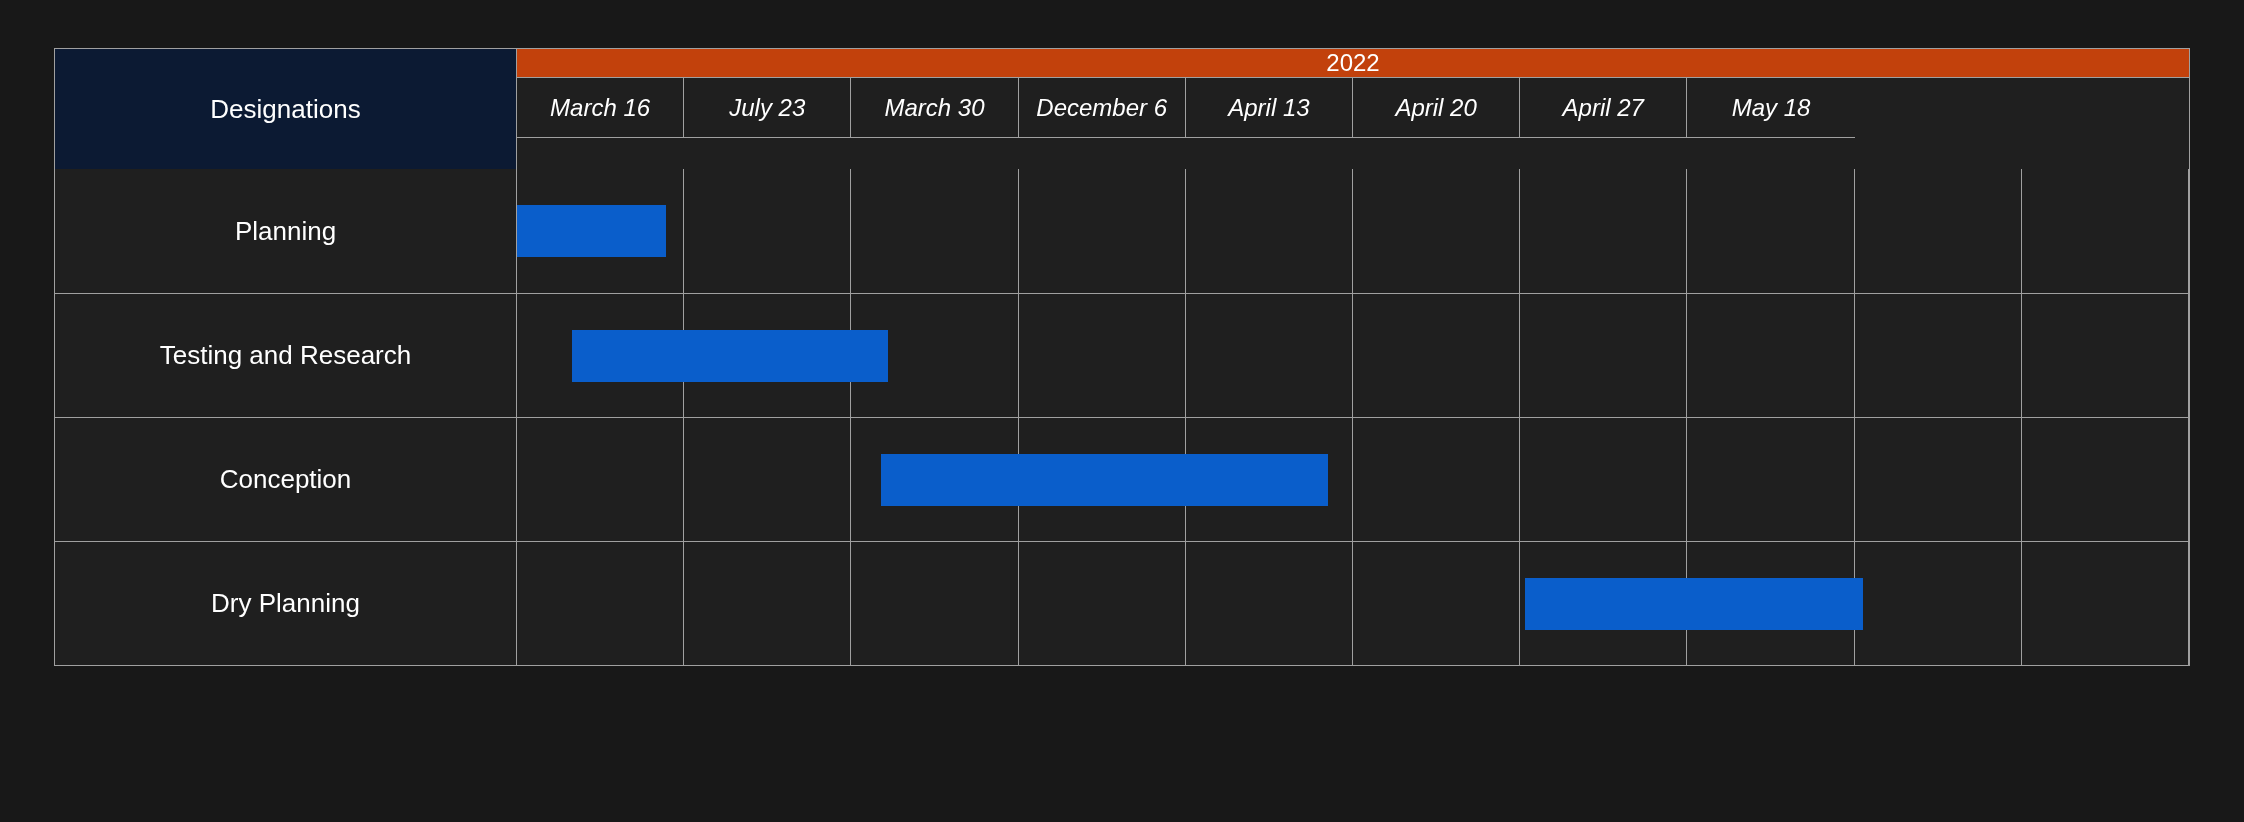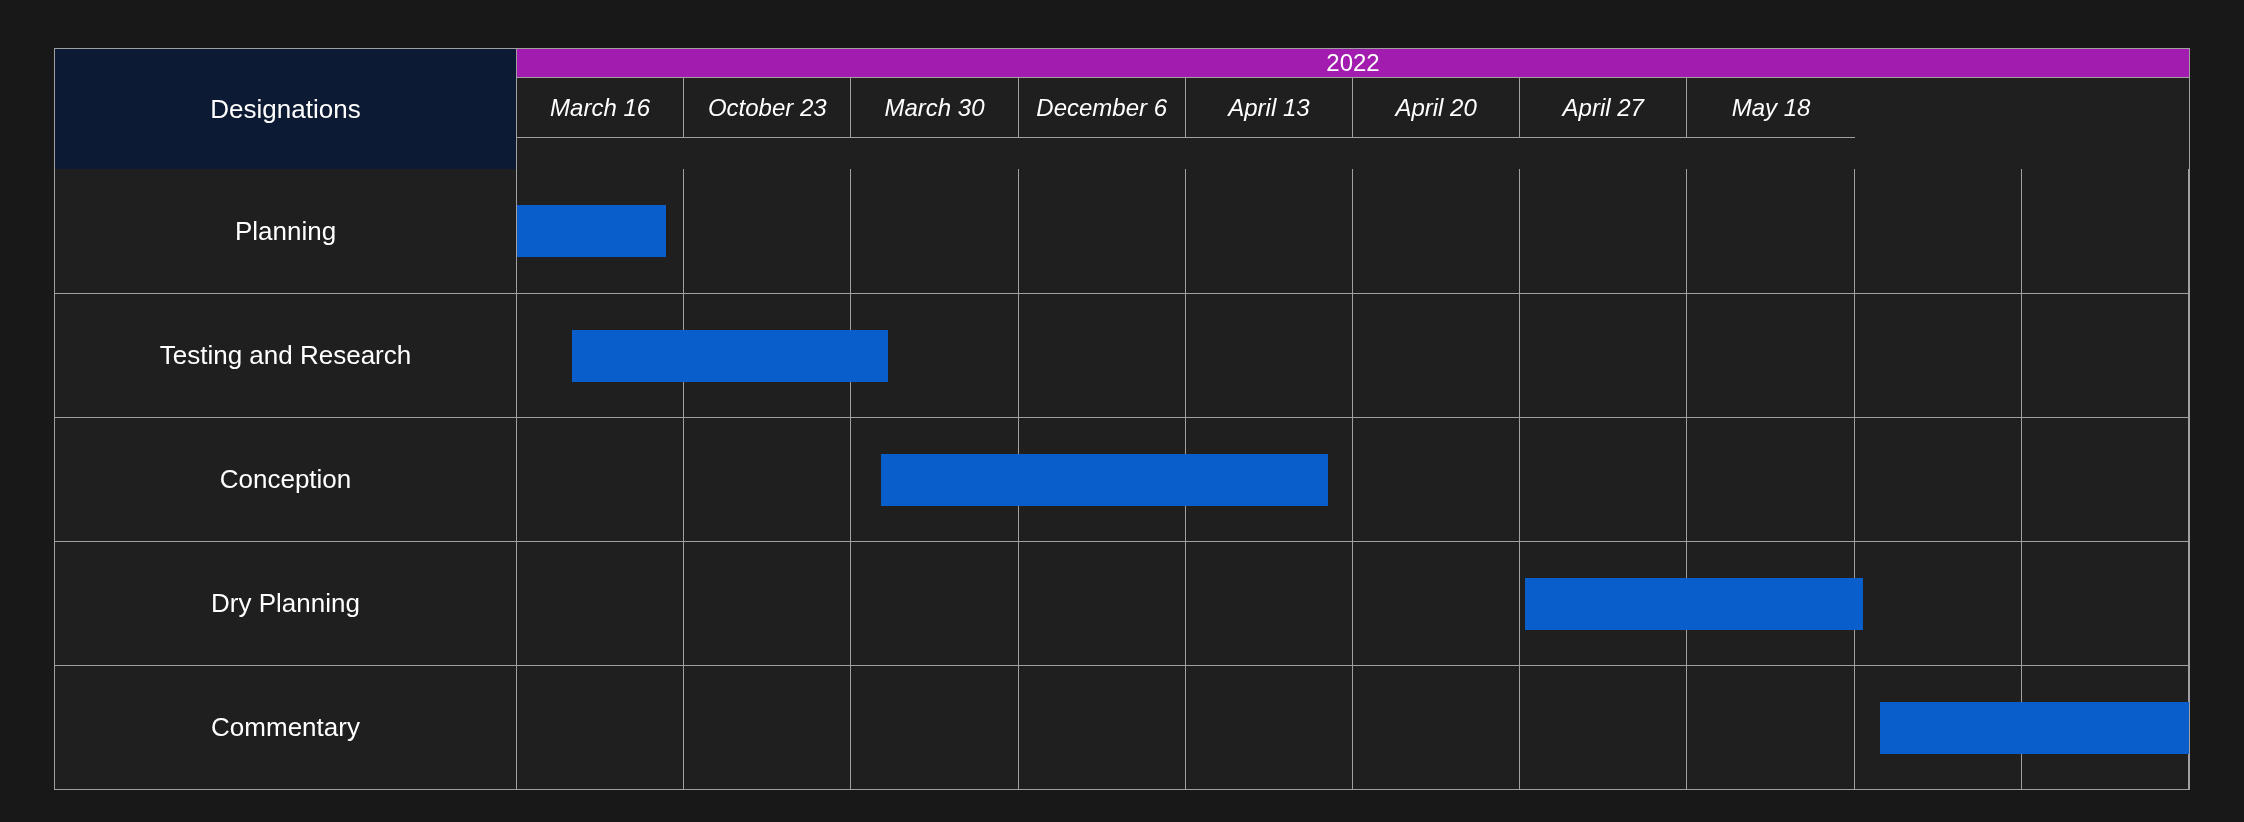--- a/index.html
+++ b/index.html
@@ -27,21 +27,21 @@
     justify-content: center;
     font-size: 26px;
     padding-bottom: 0px;
   }
   .desig-head.full {
     height: 120px;
     align-items: center;
     padding-bottom: 0;
   }
   .year-head {
-    background: #a21caf;
+    background: #c2410c;
     display: flex;
     align-items: center;
     justify-content: center;
     font-size: 24px;
     border-bottom: 1px solid #a0a0a0;
   }
   .date-head {
     border-right: 1px solid #a0a0a0;
     display: flex;
     align-items: center;
@@ -105,21 +105,21 @@
 
 <div class="wrap">
   <div class="gantt">
 
     <div class="header-block">
       <div class="desig-head full">Designations</div>
       <div class="header-right">
         <div class="year-head">2022</div>
         <div class="dates-row">
           <div class="date-head">March 16</div>
-          <div class="date-head">October 23</div>
+          <div class="date-head">July 23</div>
           <div class="date-head">March 30</div>
           <div class="date-head">December 6</div>
           <div class="date-head">April 13</div>
           <div class="date-head">April 20</div>
           <div class="date-head">April 27</div>
           <div class="date-head">May 18</div>
         </div>
       </div>
     </div>
 
@@ -184,31 +184,15 @@
           <div class="cell"></div>
           <div class="cell"></div>
           <div class="cell"></div>
           <div class="cell"></div>
           <div class="cell"></div>
           <div class="cell"></div>
         <div class="bar" id="bar-3" style="left: 60.3%; width: 20.2%; background: rgb(10, 94, 203);"></div>
       </div>
     </div>
 
-    <div class="row">
-      <div class="row-label">Commentary</div>
-      <div class="row-track">
-        <div class="cell"></div>
-          <div class="cell"></div>
-          <div class="cell"></div>
-          <div class="cell"></div>
-          <div class="cell"></div>
-          <div class="cell"></div>
-          <div class="cell"></div>
-          <div class="cell"></div>
-          <div class="cell"></div>
-          <div class="cell"></div>
-        <div class="bar" id="bar-4" style="left: 81.5%; width: 18.5%; background: rgb(10, 94, 203);"></div>
-      </div>
-    </div>
 
   </div>
 </div>
 
 </body></html>

